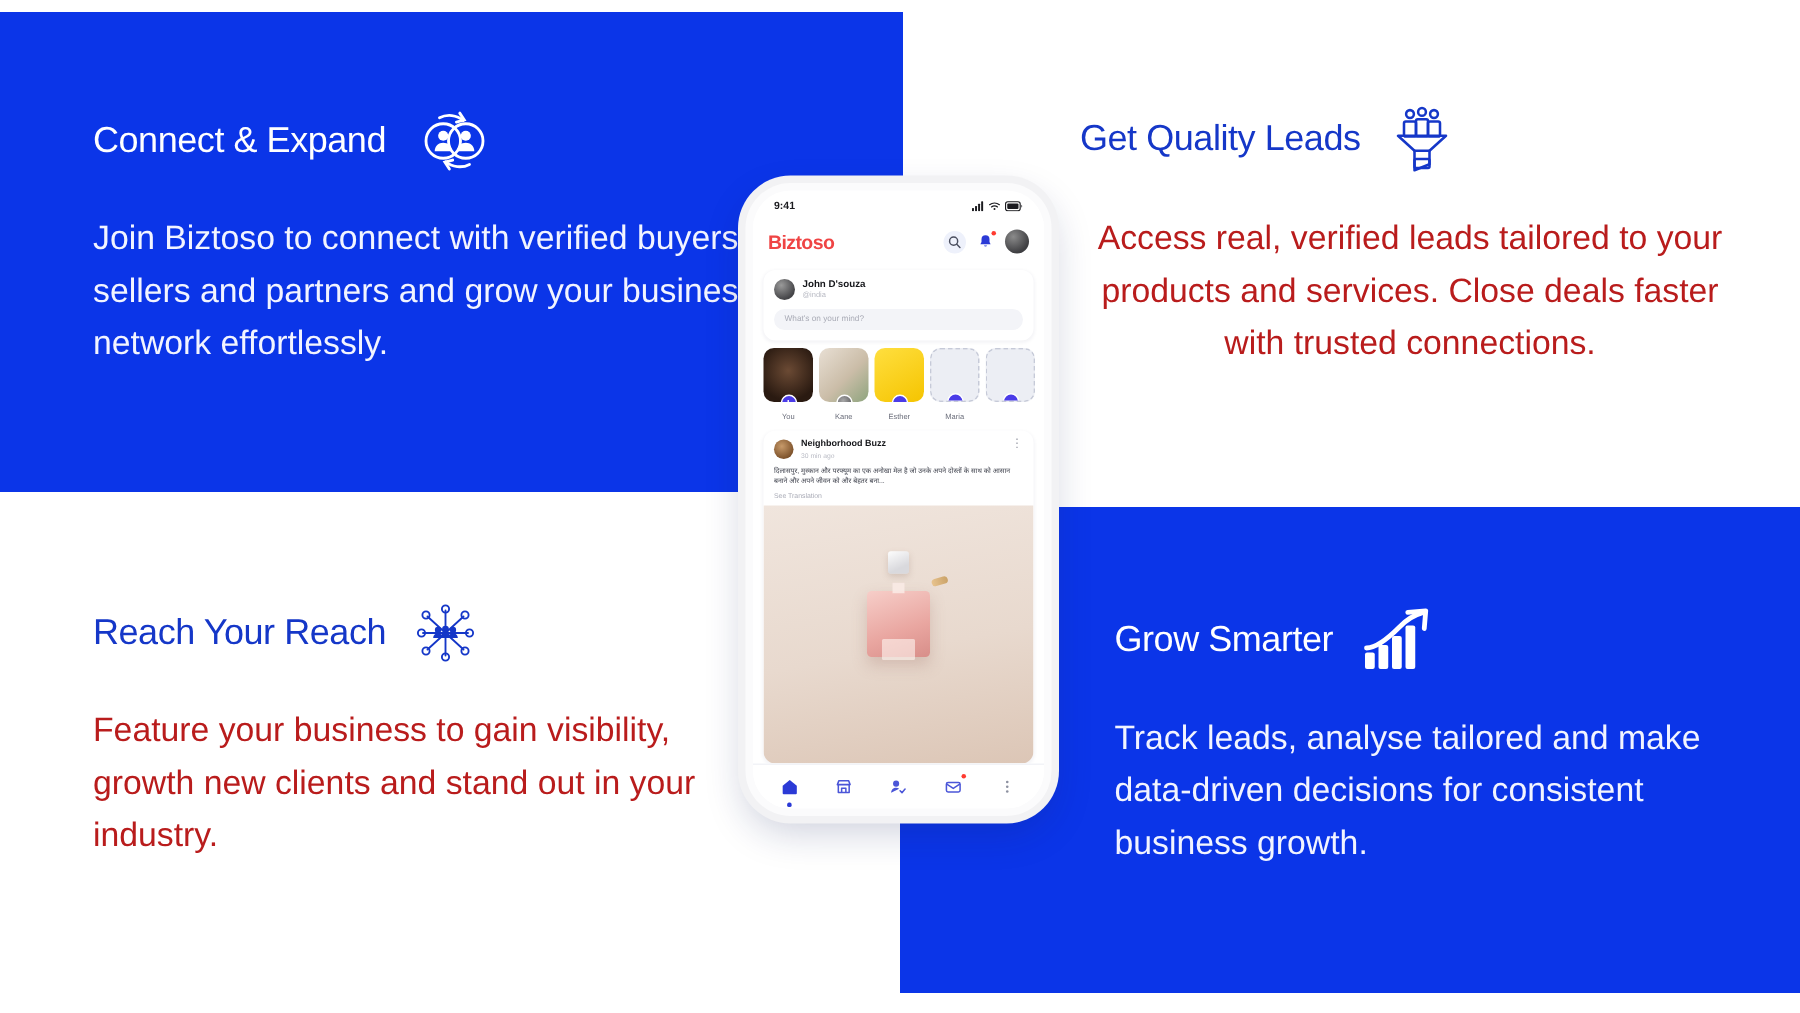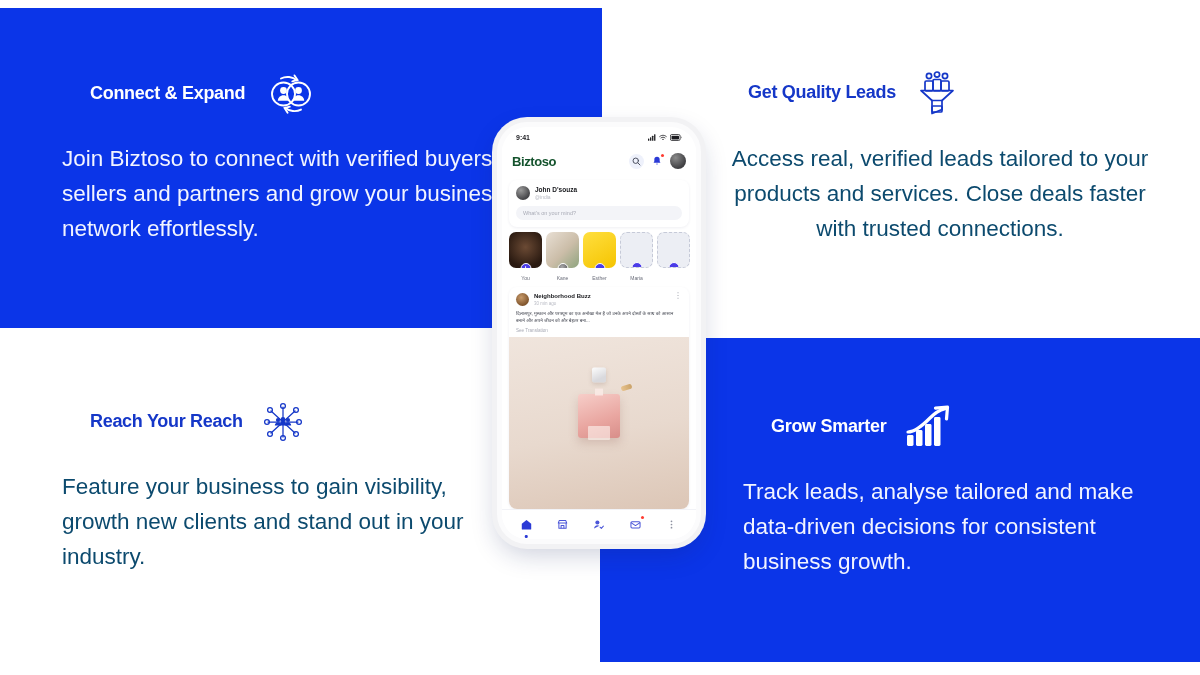--- a/index.html
+++ b/index.html
@@ -23,30 +23,29 @@
   #panel-connect { left:62px;  top:72px;  width:470px; }
   #panel-leads   { left:720px; top:70px;  width:440px;text-align:center; }
   #panel-reach   { left:62px;  top:400px; width:440px; }
   #panel-grow    { left:743px; top:405px; width:440px; }
 
   .panel-head {
     display:flex; align-items:center; gap:18px;
     margin-bottom:26px;
   }
   .panel-title {
-    font-size:18px; font-weight:700; letter-spacing:-0.3px; line-height:1.1;
+    font-size:24px; font-weight:400; letter-spacing:-0.3px; line-height:1.1;
     white-space:nowrap;
-    margin-left:28px;
   }
   .panel-body { font-size:22.5px; line-height:1.55; font-weight:400; }
 
   .on-blue .panel-title { color:#ffffff; }
   .on-blue .panel-body  { color:#f2f4ff; }
   .on-white .panel-title { color:#1537C8; }
-  .on-white .panel-body  { color:#0c4a6e; }
+  .on-white .panel-body  { color:#b91c1c; }
 
   .panel-icon { flex:0 0 auto; display:block; }
 
   
   #phone {
     position:absolute; left:497px; top:122px;
     width:204px; height:422px;
     background:#fbfbfc;
     border-radius:30px;
     box-shadow:0 0 0 5px #f2f2f4, 0 10px 26px rgba(20,30,90,.22);
@@ -67,21 +66,21 @@
   }
   #status-icons { display:flex; align-items:center; gap:3px; }
 
   
   #app-header {
     flex:0 0 auto; height:32px;
     display:flex; align-items:center; padding:0 10px;
     background:#ffffff;
   }
   #app-logo {
-    font-size:13px; font-weight:700; color:#14532d;
+    font-size:13px; font-weight:700; color:#ef4444;
     letter-spacing:-0.4px; flex:1 1 auto;
   }
   .hdr-btn { width:15px; height:15px; display:flex; align-items:center; justify-content:center;
              margin-left:5px; position:relative; }
   #search-chip { background:#eef1fb; border-radius:50%; }
   #bell-dot { position:absolute; top:0px; right:0px; width:3.5px; height:3.5px;
               border-radius:50%; background:#ff3b30; }
   #profile-avatar { width:16px; height:16px; border-radius:50%; margin-left:6px;
     background:radial-gradient(circle at 35% 30%, #8b8b8b, #3f3f42 70%); }
 

